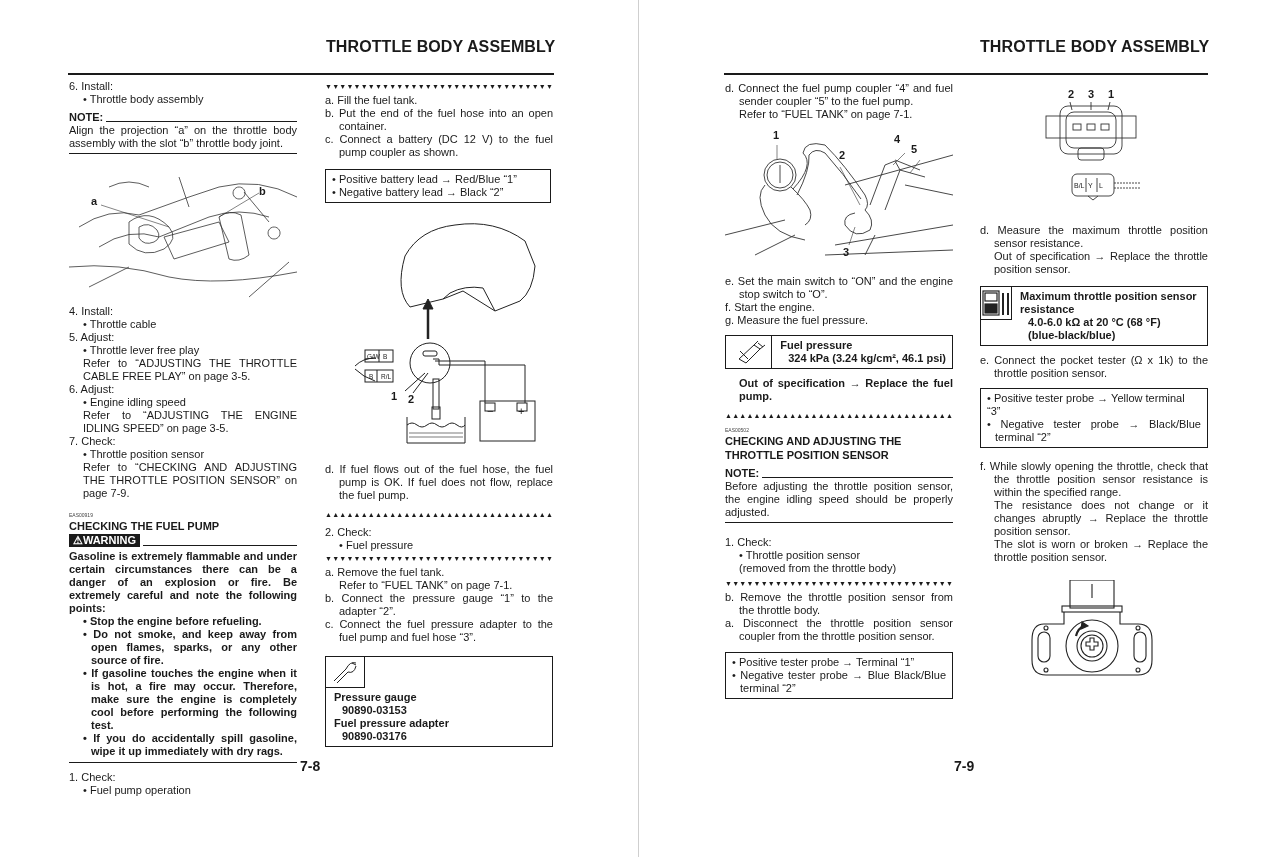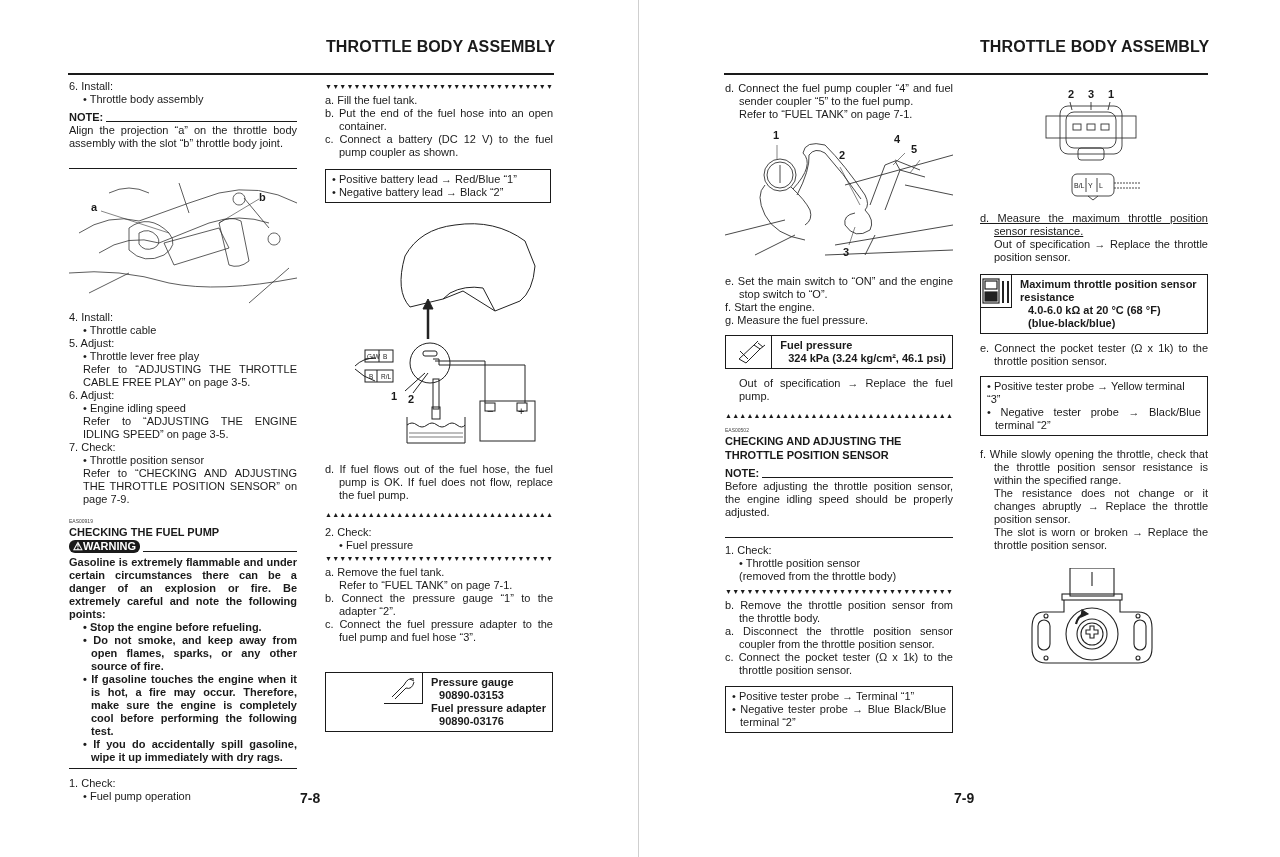--- a/index.html
+++ b/index.html
@@ -12,34 +12,34 @@
   .page-title { position: absolute; top: 38px; font-size: 16px; font-weight: bold; line-height: 18px; letter-spacing: 0.1px; }
   .header-rule { position: absolute; top: 73px; height: 2px; background: #1a1a1a; }
   .col { position: absolute; top: 80px; width: 228px; }
   .p { margin: 0; }
   .li { margin: 0; padding-left: 14px; text-indent: -14px; text-align: justify; }
   .bullet { padding-left: 14px; }
   .bullet2 { padding-left: 22px; text-indent: -8px; text-align: justify; }
   .sub { padding-left: 14px; text-align: justify; }
   .note-head { font-weight: bold; display: flex; align-items: flex-end; margin-top: 5px; }
   .note-head .line { flex: 1; border-bottom: 1px solid #1a1a1a; margin-left: 3px; margin-bottom: 2px; }
-  .note-body { text-align: justify; border-bottom: 1px solid #1a1a1a; padding-bottom: 18px; margin-bottom: 4px; }
+  .note-body { text-align: justify; border-bottom: 1px solid #1a1a1a; padding-bottom: 3px; margin-bottom: 13px; }
   .tri-row { font-size: 7px; letter-spacing: 0.2px; line-height: 10px; white-space: nowrap; overflow: hidden; color: #1a1a1a; margin: 2px 0; }
   .box { border: 1.5px solid #1a1a1a; padding: 3px 6px; margin: 8px 0; }
   .spec-box { border: 1.5px solid #1a1a1a; display: flex; margin: 8px 0; font-weight: bold; justify-content: flex-end; }
   .spec-icon { width: 38px; border-right: 1.5px solid #1a1a1a; border-bottom: 1.5px solid #1a1a1a; height: 30px; display: flex; align-items: center; justify-content: center; }
   .spec-text { padding: 3px 6px 3px 8px; }
   .spec-text .val { padding-left: 8px; }
   .section-code { font-size: 5px; line-height: 7px; color: #444; margin-top: 8px; }
   .section-title { font-weight: bold; font-size: 11px; line-height: 14px; }
   .warning-head { display: flex; align-items: flex-end; margin: 1px 0 3px; }
-  .warning-badge { background: #1a1a1a; color: #fff; font-weight: bold; padding: 0 4px; font-size: 11px; line-height: 13px; border-radius: 6px; }
+  .warning-badge { background: #1a1a1a; color: #fff; font-weight: bold; padding: 0 4px; font-size: 11px; line-height: 13px; }
   .warning-head .line { flex: 1; border-bottom: 1px solid #1a1a1a; margin-left: 3px; margin-bottom: 1px; }
   .warning-body { font-weight: bold; text-align: justify; border-bottom: 1.5px solid #1a1a1a; padding-bottom: 4px; margin-bottom: 8px; }
-  .page-number { position: absolute; top: 792px; font-weight: bold; font-size: 14px; }
+  .page-number { position: absolute; top: 760px; font-weight: bold; font-size: 14px; }
   .fig { position: relative; }
   .fig svg { display: block; }
 </style>
 </head>
 <body>
 
 <div class="gutter"></div>
 
 <div class="page" id="page-left">
   <div class="page-title" style="left:326px;">THROTTLE BODY ASSEMBLY</div>
@@ -159,21 +159,21 @@
     <p class="p li" style="margin-top:7px;">d. If fuel flows out of the fuel hose, the fuel pump is OK. If fuel does not flow, replace the fuel pump.</p>
     <div class="tri-row" style="margin-top:8px;">▲▲▲▲▲▲▲▲▲▲▲▲▲▲▲▲▲▲▲▲▲▲▲▲▲▲▲▲▲▲▲▲▲▲▲▲▲▲▲▲▲▲</div>
     <p class="p" style="margin-top:6px;">2. Check:</p>
     <p class="p bullet"><span>•</span> <span>Fuel pressure</span></p>
     <div class="tri-row">▼▼▼▼▼▼▼▼▼▼▼▼▼▼▼▼▼▼▼▼▼▼▼▼▼▼▼▼▼▼▼▼▼▼▼▼▼▼▼▼▼▼</div>
     <p class="p li">a. Remove the fuel tank.</p>
     <p class="p sub">Refer to “FUEL TANK” on page 7-1.</p>
     <p class="p li">b. Connect the pressure gauge “1” to the adapter “2”.</p>
     <p class="p li">c. Connect the fuel pressure adapter to the fuel pump and fuel hose “3”.</p>
 
-    <div class="spec-box" style="margin-top:28px;">
+    <div class="spec-box" style="margin-top:12px;flex-direction:column;">
       <div class="spec-icon">
         <svg width="30" height="26" viewBox="0 0 30 26" fill="none" stroke="#222" stroke-width="1">
             <path d="M4 22 L16 10 M7 24 L18 13 M16 10 q4 -8 10 -6 M18 13 q6 2 8 -6 M22 4 l4 2"></path>
           </svg>
       </div>
       <div class="spec-text">
         <div>Pressure gauge</div>
         <div class="val">90890-03153</div>
         <div>Fuel pressure adapter</div>
         <div class="val">90890-03176</div>
@@ -227,41 +227,40 @@
       <div class="spec-icon" style="height:32px; border-bottom:none;">
         <svg width="32" height="26" viewBox="0 0 32 26" fill="none" stroke="#222" stroke-width="1">
             <path d="M3 20 L18 6 L24 10 L10 24 Z M18 6 L22 2 M24 10 L29 6 M22 4 L27 8 M4 12 L12 20"></path>
           </svg>
       </div>
       <div class="spec-text">
         <div>Fuel pressure</div>
         <div class="val">324 kPa (3.24 kg/cm², 46.1 psi)</div>
       </div>
     </div>
-    <p class="p sub" style="margin-top:4px;">Out of specification → Replace the fuel pump.</p>
+    <p class="p sub" style="margin-top:4px;font-weight:bold;">Out of specification → Replace the fuel pump.</p>
     <div class="tri-row" style="margin-top:8px;">▲▲▲▲▲▲▲▲▲▲▲▲▲▲▲▲▲▲▲▲▲▲▲▲▲▲▲▲▲▲▲▲▲▲▲▲▲▲▲▲▲▲</div>
 
     <div class="section-code" style="margin-top:6px;">EAS00502</div>
     <div class="section-title">
       <div>CHECKING AND ADJUSTING THE</div>
       <div>THROTTLE POSITION SENSOR</div>
     </div>
     <div class="note-head">
         <span>NOTE:</span>
         <span class="line"></span>
       </div>
     <div class="note-body">Before adjusting the throttle position sensor, the engine idling speed should be properly adjusted.</div>
 
     <p class="p" style="margin-top:6px;">1. Check:</p>
     <p class="p bullet"><span>•</span> <span>Throttle position sensor</span></p>
     <p class="p sub">(removed from the throttle body)</p>
     <div class="tri-row" style="margin-top:4px;">▼▼▼▼▼▼▼▼▼▼▼▼▼▼▼▼▼▼▼▼▼▼▼▼▼▼▼▼▼▼▼▼▼▼▼▼▼▼▼▼▼▼</div>
     <p class="p li">b. Remove the throttle position sensor from the throttle body.</p>
     <p class="p li">a. Disconnect the throttle position sensor coupler from the throttle position sensor.</p>
-    <p class="p li">c. Connect the pocket tester (Ω x 1k) to the throttle position sensor.</p>
     <div class="box" style="margin-top:9px;">
       <p class="p"><span>•</span> <span>Positive tester probe → Terminal “1”</span></p>
       <p class="p bullet2" style="padding-left:8px;"><span>•</span> <span>Negative tester probe → Blue Black/Blue terminal “2”</span></p>
     </div>
   </div>
 
   <div class="col" style="left:340px; top:88px;">
     <div class="fig" style="height:120px;">
       <svg width="228" height="120" viewBox="0 0 228 120" fill="none" stroke="#333" stroke-width="0.9">
         <rect x="66" y="28" width="90" height="22"></rect>
@@ -281,21 +280,21 @@
         <path d="M108 108 L113 112 L118 108"></path>
         <text x="94" y="100" font-size="7" fill="#222" stroke="none" font-family="Liberation Sans, sans-serif">B/L</text>
         <text x="108" y="100" font-size="7" fill="#222" stroke="none" font-family="Liberation Sans, sans-serif">Y</text>
         <text x="119" y="100" font-size="7" fill="#222" stroke="none" font-family="Liberation Sans, sans-serif">L</text>
       </svg>
       <span style="position:absolute; left:88px; top:0px; font-weight:bold;">2</span>
       <span style="position:absolute; left:108px; top:0px; font-weight:bold;">3</span>
       <span style="position:absolute; left:128px; top:0px; font-weight:bold;">1</span>
     </div>
 
-    <p class="p li" style="margin-top:4px;text-decoration:underline;">d. Measure the maximum throttle position sensor resistance.</p>
+    <p class="p li" style="margin-top:16px;">d. Measure the maximum throttle position sensor resistance.</p>
     <p class="p sub">Out of specification → Replace the throttle position sensor.</p>
 
     <div class="spec-box" style="margin-top:10px;">
       <div class="spec-icon" style="height:32px;">
         <svg width="30" height="28" viewBox="0 0 30 28" fill="none" stroke="#222" stroke-width="1.2">
             <rect x="2" y="2" width="16" height="24"></rect>
             <rect x="4" y="4" width="12" height="8"></rect>
             <rect x="4" y="15" width="12" height="9" fill="#222"></rect>
             <line x1="22" y1="4" x2="22" y2="26" stroke-width="2"></line>
             <line x1="27" y1="4" x2="27" y2="26" stroke-width="2"></line>

